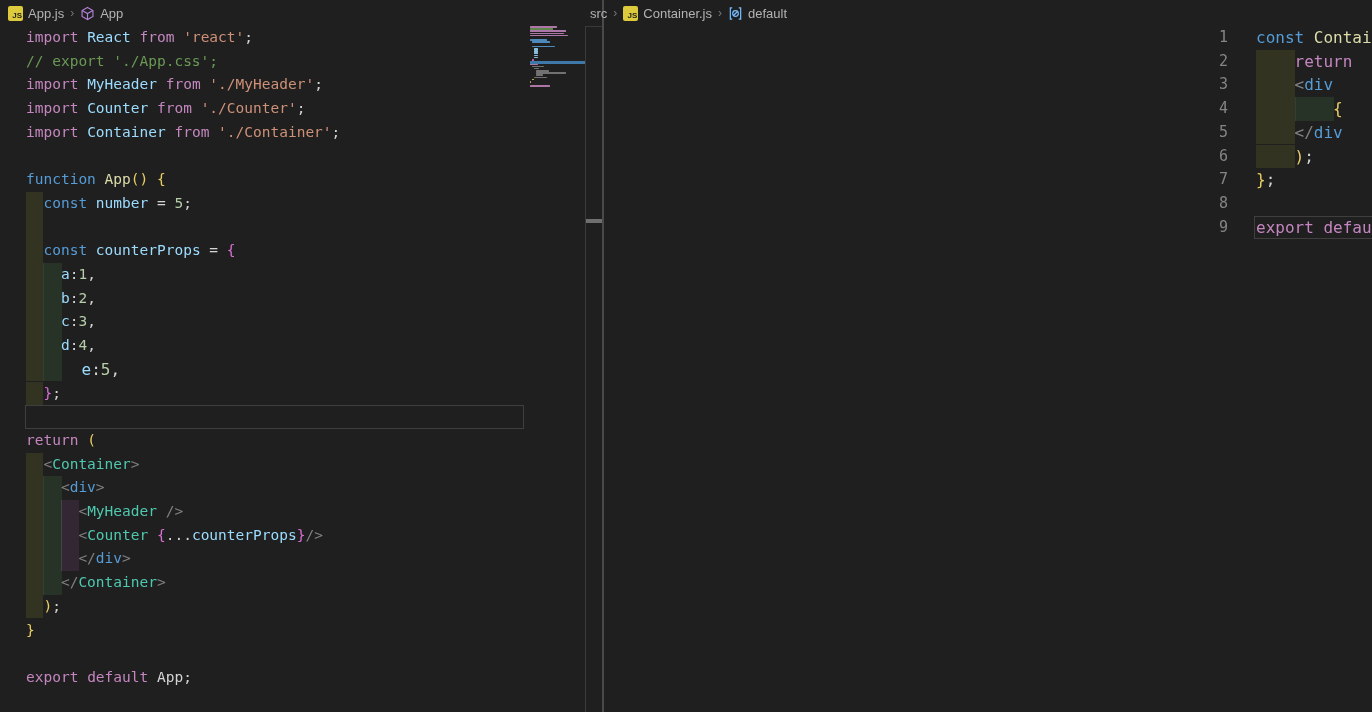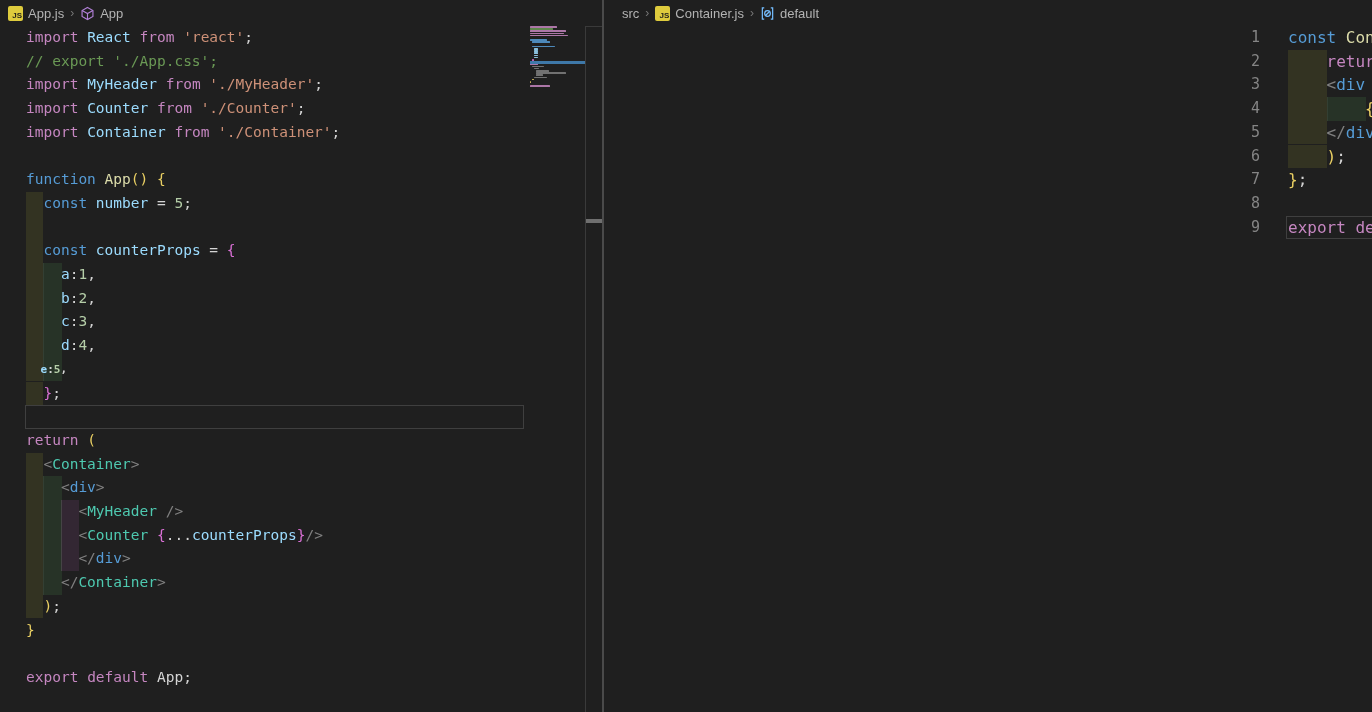--- a/index.html
+++ b/index.html
@@ -71,21 +71,21 @@
         <div class="band" style="left: 43.46px; top: 286.7px; width: 17.46px; height: 23.7px; background: rgba(127, 255, 127, 0.09); border-left: 1px solid rgba(255, 255, 255, 0.06);"></div>
         <div class="code-line" style="left: 26px; top: 286.7px; height: 23.7px; line-height: 23.7px; font-size: 14.5px;"><span style="color: rgb(212, 212, 212);">    </span><span style="color: rgb(156, 220, 254);">b</span><span style="color: rgb(212, 212, 212);">:</span><span style="color: rgb(181, 206, 168);">2</span><span style="color: rgb(212, 212, 212);">,</span></div>
         <div class="band" style="left: 26px; top: 310.4px; width: 17.46px; height: 23.7px; background: rgba(255, 255, 64, 0.09);"></div>
         <div class="band" style="left: 43.46px; top: 310.4px; width: 17.46px; height: 23.7px; background: rgba(127, 255, 127, 0.09); border-left: 1px solid rgba(255, 255, 255, 0.06);"></div>
         <div class="code-line" style="left: 26px; top: 310.4px; height: 23.7px; line-height: 23.7px; font-size: 14.5px;"><span style="color: rgb(212, 212, 212);">    </span><span style="color: rgb(156, 220, 254);">c</span><span style="color: rgb(212, 212, 212);">:</span><span style="color: rgb(181, 206, 168);">3</span><span style="color: rgb(212, 212, 212);">,</span></div>
         <div class="band" style="left: 26px; top: 334.1px; width: 17.46px; height: 23.7px; background: rgba(255, 255, 64, 0.09);"></div>
         <div class="band" style="left: 43.46px; top: 334.1px; width: 17.46px; height: 23.7px; background: rgba(127, 255, 127, 0.09); border-left: 1px solid rgba(255, 255, 255, 0.06);"></div>
         <div class="code-line" style="left: 26px; top: 334.1px; height: 23.7px; line-height: 23.7px; font-size: 14.5px;"><span style="color: rgb(212, 212, 212);">    </span><span style="color: rgb(156, 220, 254);">d</span><span style="color: rgb(212, 212, 212);">:</span><span style="color: rgb(181, 206, 168);">4</span><span style="color: rgb(212, 212, 212);">,</span></div>
         <div class="band" style="left: 26px; top: 357.8px; width: 17.46px; height: 23.7px; background: rgba(255, 255, 64, 0.09);"></div>
         <div class="band" style="left: 43.46px; top: 357.8px; width: 17.46px; height: 23.7px; background: rgba(127, 255, 127, 0.09); border-left: 1px solid rgba(255, 255, 255, 0.06);"></div>
-        <div class="code-line" style="left: 14px; top: 357.8px; height: 23.7px; line-height: 23.7px; font-size: 11px; font-weight: bold;"><span style="color: rgb(212, 212, 212);">    </span><span style="color: rgb(156, 220, 254);">e</span><span style="color: rgb(212, 212, 212);">:</span><span style="color: rgb(181, 206, 168);">5</span><span style="color: rgb(212, 212, 212);">,</span></div>
+        <div class="code-line" style="left: 43px; top: 357.8px; height: 23.7px; line-height: 23.7px; font-size: 16px;"><span style="color: rgb(212, 212, 212);">    </span><span style="color: rgb(156, 220, 254);">e</span><span style="color: rgb(212, 212, 212);">:</span><span style="color: rgb(181, 206, 168);">5</span><span style="color: rgb(212, 212, 212);">,</span></div>
         <div class="band" style="left: 26px; top: 381.5px; width: 17.46px; height: 23.7px; background: rgba(255, 255, 64, 0.09);"></div>
         <div class="code-line" style="left: 26px; top: 381.5px; height: 23.7px; line-height: 23.7px; font-size: 14.5px;"><span style="color: rgb(212, 212, 212);">  </span><span style="color: rgb(218, 112, 214);">}</span><span style="color: rgb(212, 212, 212);">;</span></div>
         <div class="code-line" style="left: 26px; top: 405.2px; height: 23.7px; line-height: 23.7px; font-size: 14.5px;"></div>
         <div class="code-line" style="left: 26px; top: 428.9px; height: 23.7px; line-height: 23.7px; font-size: 14.5px;"><span style="color: rgb(197, 134, 192);">return</span><span style="color: rgb(212, 212, 212);"> </span><span style="color: rgb(233, 207, 99);">(</span></div>
         <div class="band" style="left: 26px; top: 452.6px; width: 17.46px; height: 23.7px; background: rgba(255, 255, 64, 0.09);"></div>
         <div class="code-line" style="left: 26px; top: 452.6px; height: 23.7px; line-height: 23.7px; font-size: 14.5px;"><span style="color: rgb(212, 212, 212);">  </span><span style="color: rgb(128, 128, 128);">&lt;</span><span style="color: rgb(78, 201, 176);">Container</span><span style="color: rgb(128, 128, 128);">&gt;</span></div>
         <div class="band" style="left: 26px; top: 476.3px; width: 17.46px; height: 23.7px; background: rgba(255, 255, 64, 0.09);"></div>
         <div class="band" style="left: 43.46px; top: 476.3px; width: 17.46px; height: 23.7px; background: rgba(127, 255, 127, 0.09); border-left: 1px solid rgba(255, 255, 255, 0.06);"></div>
         <div class="code-line" style="left: 26px; top: 476.3px; height: 23.7px; line-height: 23.7px; font-size: 14.5px;"><span style="color: rgb(212, 212, 212);">    </span><span style="color: rgb(128, 128, 128);">&lt;</span><span style="color: rgb(86, 156, 214);">div</span><span style="color: rgb(128, 128, 128);">&gt;</span></div>
         <div class="band" style="left: 26px; top: 500px; width: 17.46px; height: 23.7px; background: rgba(255, 255, 64, 0.09);"></div>
@@ -136,21 +136,21 @@
         <div class="mm-bar" style="left: 0px; top: 55px; width: 1.05px; background: rgb(233, 207, 99); opacity: 0.85;"></div>
         <div class="mm-bar" style="left: 0px; top: 59.4px; width: 19.95px; background: rgb(197, 134, 192); opacity: 0.85;"></div>
         <div class="mm-cursorline" style="top: 35.2px;"></div>
       </div>
     <div class="mm-lane"></div>
     <div class="mm-grip"></div>
   </div>
 
   <div class="divider"></div>
 
-  <div class="editor" id="right-editor" style="left:604px;width:768px;">
+  <div class="editor" id="right-editor" style="left:572px;width:768px;">
     <div class="breadcrumb" style="left:18px;">
       <span class="bc-item">
         <span>src</span>
       </span>
       <span class="bc-sep">›</span>
       <span class="bc-item">
         <span class="js-badge">
             <span>JS</span>
           </span>
         <span>Container.js</span>

